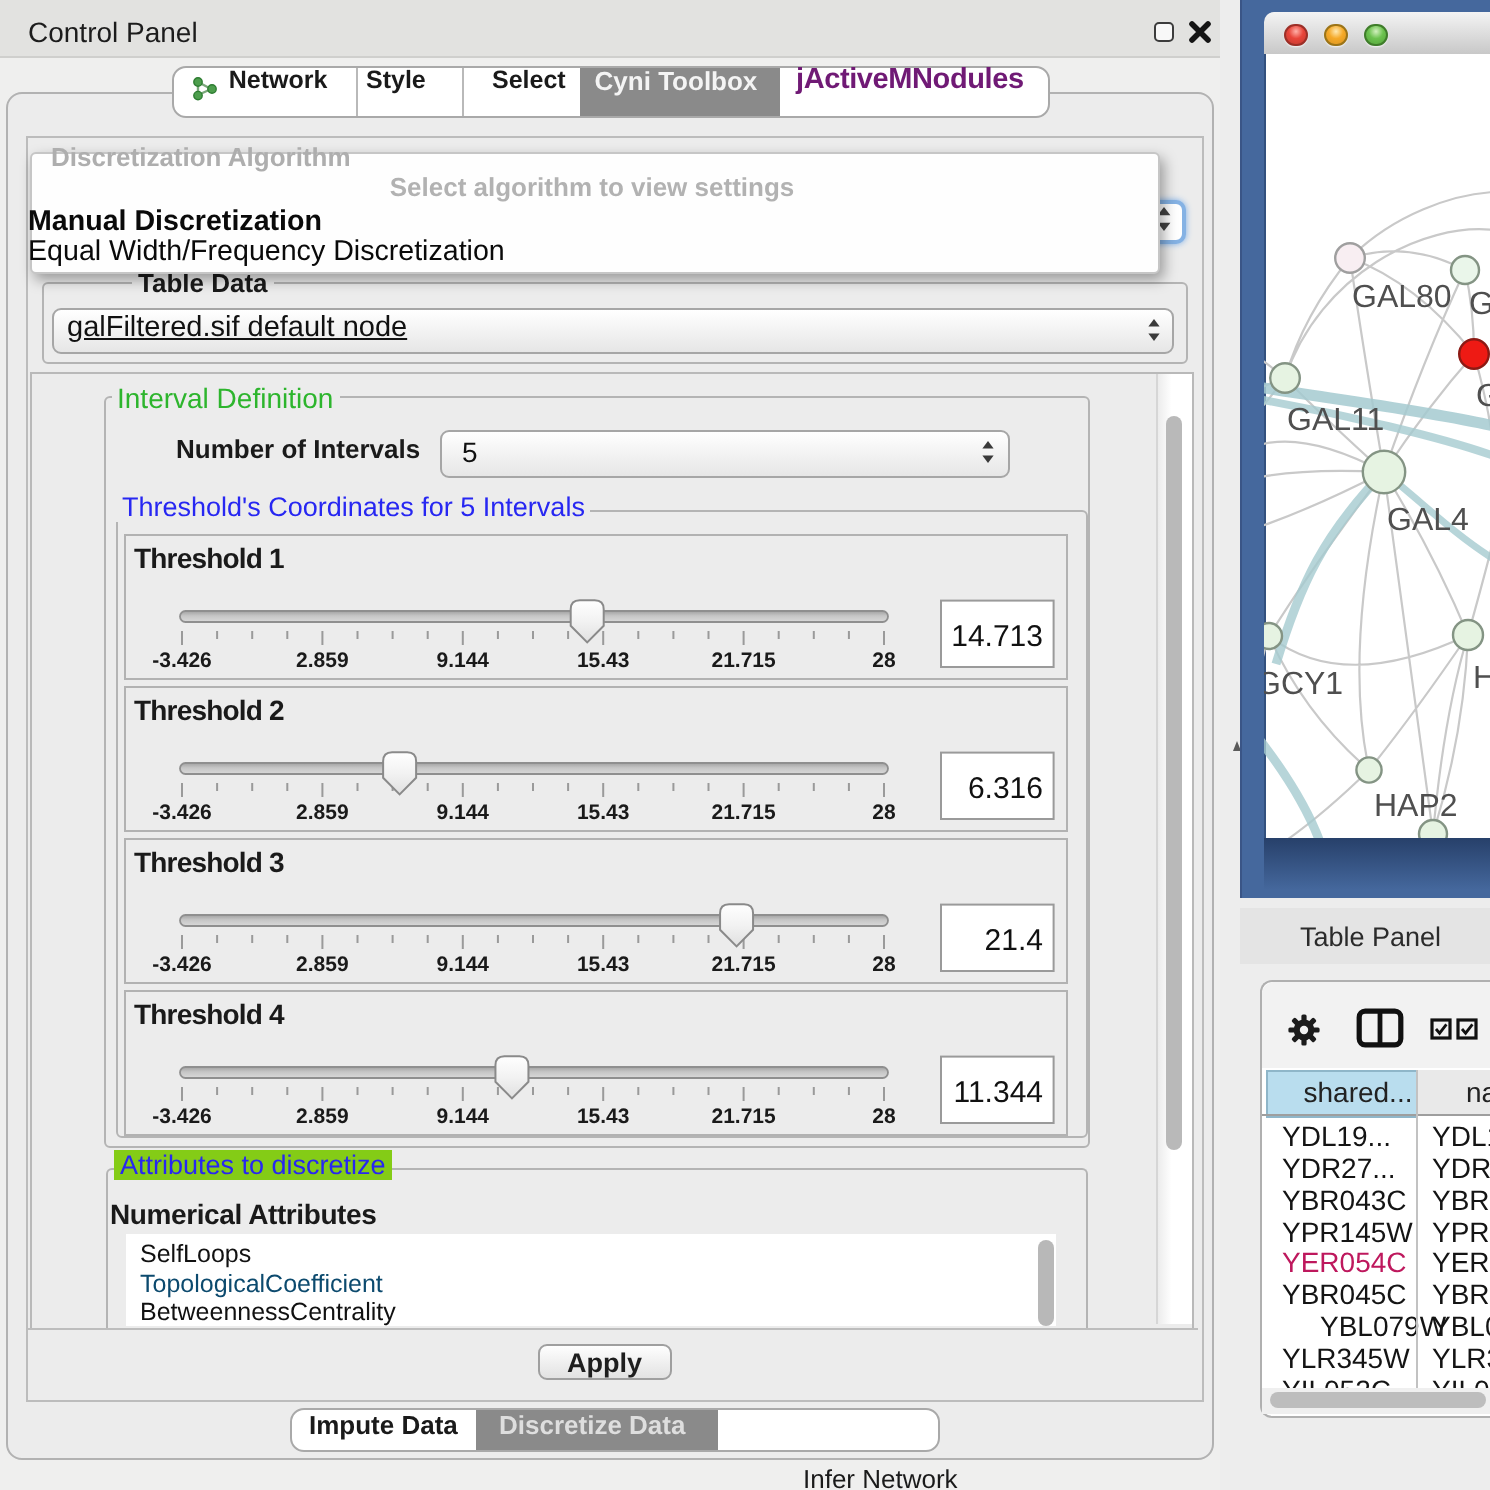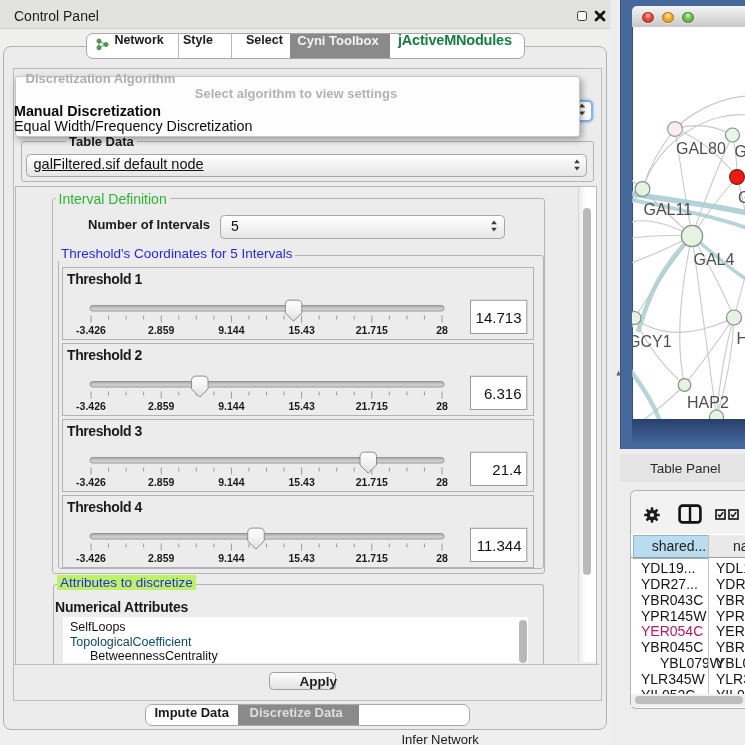--- a/index.html
+++ b/index.html
@@ -32,21 +32,21 @@
 <svg class="abs" style="left:96px;top:38px;" width="13" height="13" viewBox="0 0 13 13">
   <path d="M3 3 L9.6 6.5 M3 9.5 L9.6 6.5 M3 3 L3 9.5" stroke="#7aa87a" stroke-width="1.2" fill="none"></path>
   <circle cx="3" cy="3" r="2.1" fill="#4d9e4d" stroke="#2e7d32" stroke-width="0.7"></circle>
   <circle cx="3" cy="9.8" r="2.1" fill="#4d9e4d" stroke="#2e7d32" stroke-width="0.7"></circle>
   <circle cx="10" cy="6.5" r="2.1" fill="#4d9e4d" stroke="#2e7d32" stroke-width="0.7"></circle>
 </svg>
 <div class="txt" style="left:114.4px;top:33.2px;font-size:12.5px;font-weight:bold;color:#1a1a1a;">Network</div>
 <div class="txt" style="left:183px;top:33.2px;font-size:12.5px;font-weight:bold;color:#1a1a1a;">Style</div>
 <div class="txt" style="left:246px;top:33.2px;font-size:12.5px;font-weight:bold;color:#1a1a1a;">Select</div>
 <div class="txt" style="left:297.3px;top:33px;font-size:13px;font-weight:bold;color:#f4f4f4;">Cyni Toolbox</div>
-<div class="txt" style="left:398px;top:32.2px;font-size:14.5px;font-weight:bold;letter-spacing:-0.2px;color:#15803d;">jActiveMNodules</div>
+<div class="txt" style="left:398px;top:32.2px;font-size:14.5px;font-weight:bold;letter-spacing:-0.2px;color:#701a75;">jActiveMNodules</div>
 
 <div class="abs" style="left:20.5px;top:141px;width:571px;height:39px;border:1px solid #b4b4b4;border-radius:3px;"></div>
 <div class="txt" style="left:23px;top:134px;font-size:13px;font-weight:bold;color:#1a1a1a;background:#ececec;padding:0 3px;margin-left:43px;">Table Data</div>
 
 <div class="abs" style="left:26px;top:154px;width:559px;height:20.5px;background:linear-gradient(#ffffff,#e6e6e6);border:1px solid #a6a6a6;border-radius:4.5px;"></div>
 <div class="txt" style="left:33.5px;top:155.5px;font-size:14.5px;color:#111;text-decoration:underline;">galFiltered.sif default node</div>
 <svg class="abs" style="left:572.5px;top:158.5px;" width="8" height="12" viewBox="0 0 8 12">
   <path d="M4 0.5 L6.8 4.2 L1.2 4.2 Z" fill="#3a3a3a"></path>
   <path d="M4 11.5 L6.8 7.8 L1.2 7.8 Z" fill="#3a3a3a"></path>
 </svg>
@@ -174,32 +174,32 @@
 <text x="169.4" y="66.5" font-family="Liberation Sans" font-size="10.5" font-weight="bold" fill="#1a1a1a" text-anchor="middle">9.144</text>
 <text x="239.6" y="66.5" font-family="Liberation Sans" font-size="10.5" font-weight="bold" fill="#1a1a1a" text-anchor="middle">15.43</text>
 <text x="309.8" y="66.5" font-family="Liberation Sans" font-size="10.5" font-weight="bold" fill="#1a1a1a" text-anchor="middle">21.715</text>
 <text x="380.0" y="66.5" font-family="Liberation Sans" font-size="10.5" font-weight="bold" fill="#1a1a1a" text-anchor="middle">28</text>
 <path d="M185.72 45.9 v-8.3 q0 -4.5 4.5 -4.5 h7.5 q4.5 0 4.5 4.5 v8.3 l-8.25 8.3 Z" fill="url(#thg4)" stroke="#8a8a8a" stroke-width="1"></path>
 <rect x="408.5" y="33.3" width="56.3" height="33.2" fill="#ffffff" stroke="#9a9a9a"></rect>
 <text x="459.5" y="56" font-family="Liberation Sans" font-size="15" fill="#111" text-anchor="end">11.344</text>
 </svg>
 
 <div class="abs" style="left:52.5px;top:584px;width:489px;height:79px;border:1px solid #b4b4b4;border-top-left-radius:3px;border-top-right-radius:3px;border-bottom:none;"></div>
-<div class="txt" style="left:57px;top:575px;font-size:13.5px;color:#2727f2;background:#bef264;padding:0 3px;">Attributes to discretize</div>
+<div class="txt" style="left:57px;top:575px;font-size:13.5px;color:#2727f2;background:#84cc16;padding:0 3px;">Attributes to discretize</div>
 <div class="txt" style="left:55px;top:599px;font-size:14px;font-weight:bold;letter-spacing:-0.2px;color:#1a1a1a;">Numerical Attributes</div>
 
 <div class="abs" style="left:63px;top:617.4px;width:465px;height:46px;background:#ffffff;"></div>
 <div class="txt" style="left:70px;top:620.3px;font-size:12.5px;color:#111;">SelfLoops</div>
 <div class="txt" style="left:70px;top:634.8px;font-size:12.5px;color:#0c4a6e;">TopologicalCoefficient</div>
-<div class="txt" style="left:70px;top:649.4px;font-size:12.5px;color:#111;margin-left:20px;">BetweennessCentrality</div>
+<div class="txt" style="left:70px;top:649.4px;font-size:12.5px;color:#111;">BetweennessCentrality</div>
 <div class="abs" style="left:519px;top:620px;width:8px;height:43px;background:#b8b8b8;border-radius:4px;"></div>
 
 <div class="abs" style="left:14px;top:663.5px;width:585px;height:35px;background:#ececec;border-top:1px solid #bdbdbd;"></div>
 <div class="abs" style="left:269px;top:671.6px;width:64.5px;height:16.8px;background:linear-gradient(#fefefe,#e2e2e2);border:1px solid #9f9f9f;border-radius:4.5px;"></div>
-<div class="txt" style="left:269px;top:673.6px;width:66.5px;text-align:center;font-size:13.5px;font-weight:bold;color:#1e1e1e;padding-left:16px;">Apply</div>
+<div class="txt" style="left:269px;top:673.6px;width:66.5px;text-align:center;font-size:13.5px;font-weight:bold;color:#1e1e1e;">Apply</div>
 
 <div class="abs" style="left:144.5px;top:703.7px;width:323px;height:20px;background:#ffffff;border:1px solid #a9a9a9;border-radius:7px;overflow:hidden;">
   <div class="abs" style="left:92.3px;top:0;width:121px;height:20px;background:#8a8a8a;"></div>
 </div>
 <div class="txt" style="left:154.5px;top:704.7px;font-size:13px;font-weight:bold;color:#1a1a1a;">Impute Data</div>
 <div class="txt" style="left:249.5px;top:704.7px;font-size:13px;font-weight:bold;color:#dedede;">Discretize Data</div>
 <div class="txt" style="left:370.5px;top:732px;font-size:13px;font-weight:normal;color:#1a1a1a;margin-left:31px;">Infer Network</div>
 
 <div class="abs" style="left:560px;top:99.6px;width:29px;height:18.5px;background:#fff;border:2px solid #85b2e4;border-radius:5px;box-shadow:0 0 3px #7aade8;"></div>
 <svg class="abs" style="left:577px;top:102.5px;" width="10" height="13" viewBox="0 0 10 13">

